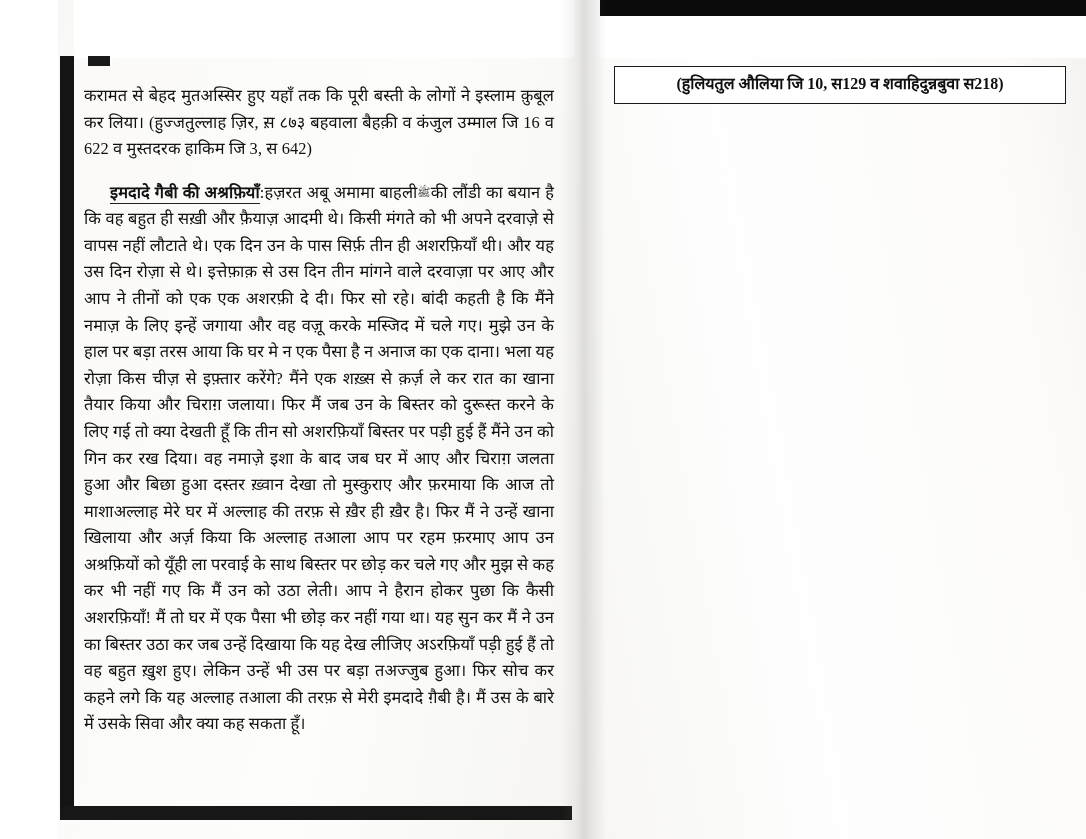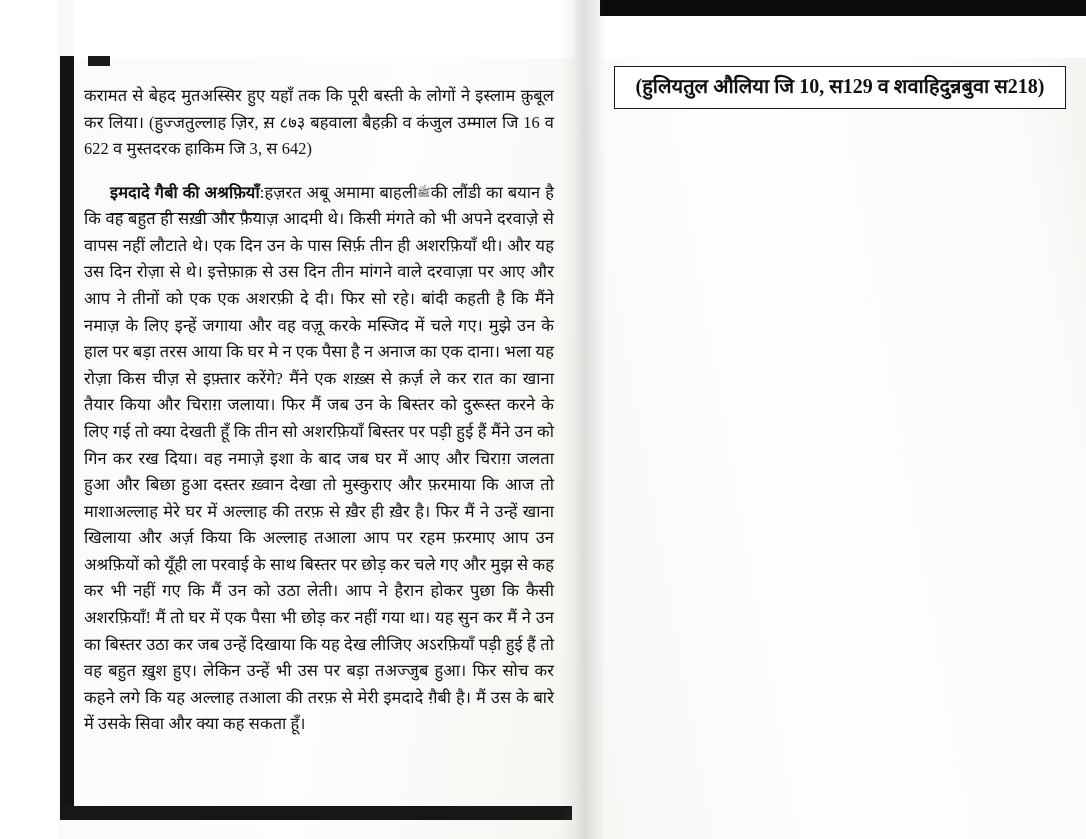--- a/index.html
+++ b/index.html
@@ -125,40 +125,40 @@
   }
   .text-column p {
     margin: 17px 0 1px 0;
   }
   .indent {
     text-indent: 26px;
   }
   .heading-run {
     font-weight: bold;
     border-bottom: 1px solid #222;
-    padding-bottom: 11px;
+    padding-bottom: 1px;
   }
   .seal {
     font-size: 11px;
     vertical-align: 2px;
     letter-spacing: 0;
   }
 
   
   .citation-box {
     position: absolute;
     left: 614px;
     top: 66px;
     width: 452px;
     box-sizing: border-box;
     border: 1.4px solid #1a1a1a;
     padding: 6px 8px 8px 8px;
     background: #ffffff;
     font-family: "Liberation Serif", serif;
-    font-size: 20px;
+    font-size: 16px;
     line-height: 1.35;
     color: #101010;
     text-align: center;
     font-weight: 600;
   }
 
   
   .speckle {
     position: absolute;
     inset: 0;

